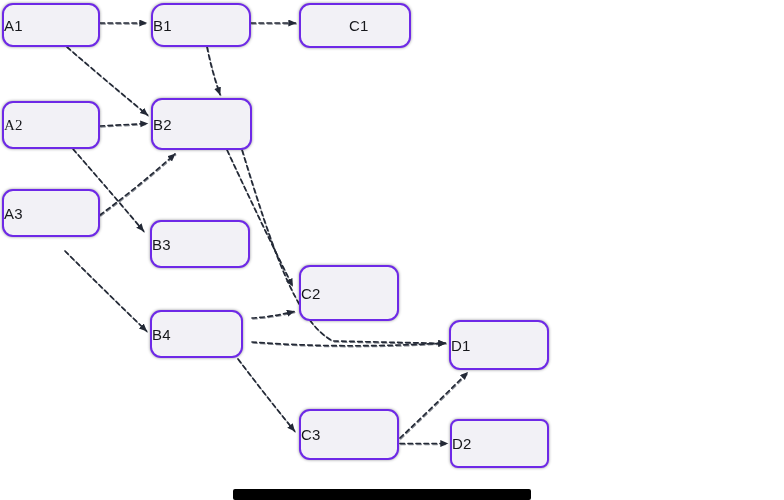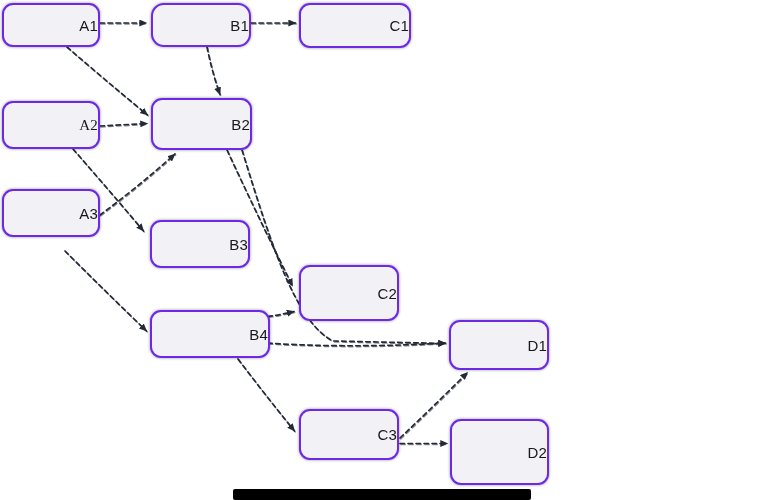--- a/index.html
+++ b/index.html
@@ -12,21 +12,21 @@
   }
   #edge-layer{position:absolute;left:0;top:0;width:784px;height:500px;}
   .edge{fill:none;stroke:var(--edge-color,#232936);stroke-width:1.7;stroke-dasharray:4.5 3.5;stroke-linecap:round;}
   .edge-ghost{fill:none;stroke:var(--edge-color,#232936);stroke-width:1.3;stroke-dasharray:4.5 3.5;opacity:.55;stroke-linecap:round;}
   .node{
     position:absolute;
     box-sizing:border-box;
     background:var(--node-fill,#f2f1f6);
     border:2px solid var(--node-border,#6e29e7);
     border-radius:11px;
-    display:flex;align-items:center;justify-content:flex-end;
+    display:flex;align-items:center;justify-content:flex-start;
     box-shadow:0 0 3px rgba(10,10,20,0.45);
   }
   .node-label{
     color:var(--node-text,#17181c);
     font-size:15px;
     letter-spacing:.2px;
     user-select:none;
   }
   #bottom-bar{position:absolute;border-radius:2px;}
 </style>
@@ -91,27 +91,27 @@
       </div>
       <div class="node" style="left: 2px; top: 189px; width: 98px; height: 48px;">
         <span class="node-label">A3</span>
       </div>
       <div class="node" style="left: 150px; top: 220px; width: 100px; height: 48px;">
         <span class="node-label">B3</span>
       </div>
       <div class="node" style="left: 299px; top: 265px; width: 100px; height: 56px;">
         <span class="node-label">C2</span>
       </div>
-      <div class="node" style="left: 150px; top: 310px; width: 120px; height: 48px;">
+      <div class="node" style="left: 150px; top: 310px; width: 93px; height: 48px;">
         <span class="node-label">B4</span>
       </div>
       <div class="node" style="left: 449px; top: 320px; width: 100px; height: 50px;">
         <span class="node-label">D1</span>
       </div>
       <div class="node" style="left: 299px; top: 409px; width: 100px; height: 51px;">
         <span class="node-label">C3</span>
       </div>
-      <div class="node" style="left: 450px; top: 419px; width: 99px; height: 66px;">
+      <div class="node" style="left: 450px; top: 419px; width: 99px; height: 49px; border-radius: 8px;">
         <span class="node-label">D2</span>
       </div>
     </div>
   <div id="bottom-bar" style="left: 233px; top: 489px; width: 298px; height: 11px; background: rgb(0, 0, 0);"></div>
 </div>
 
 </body></html>

